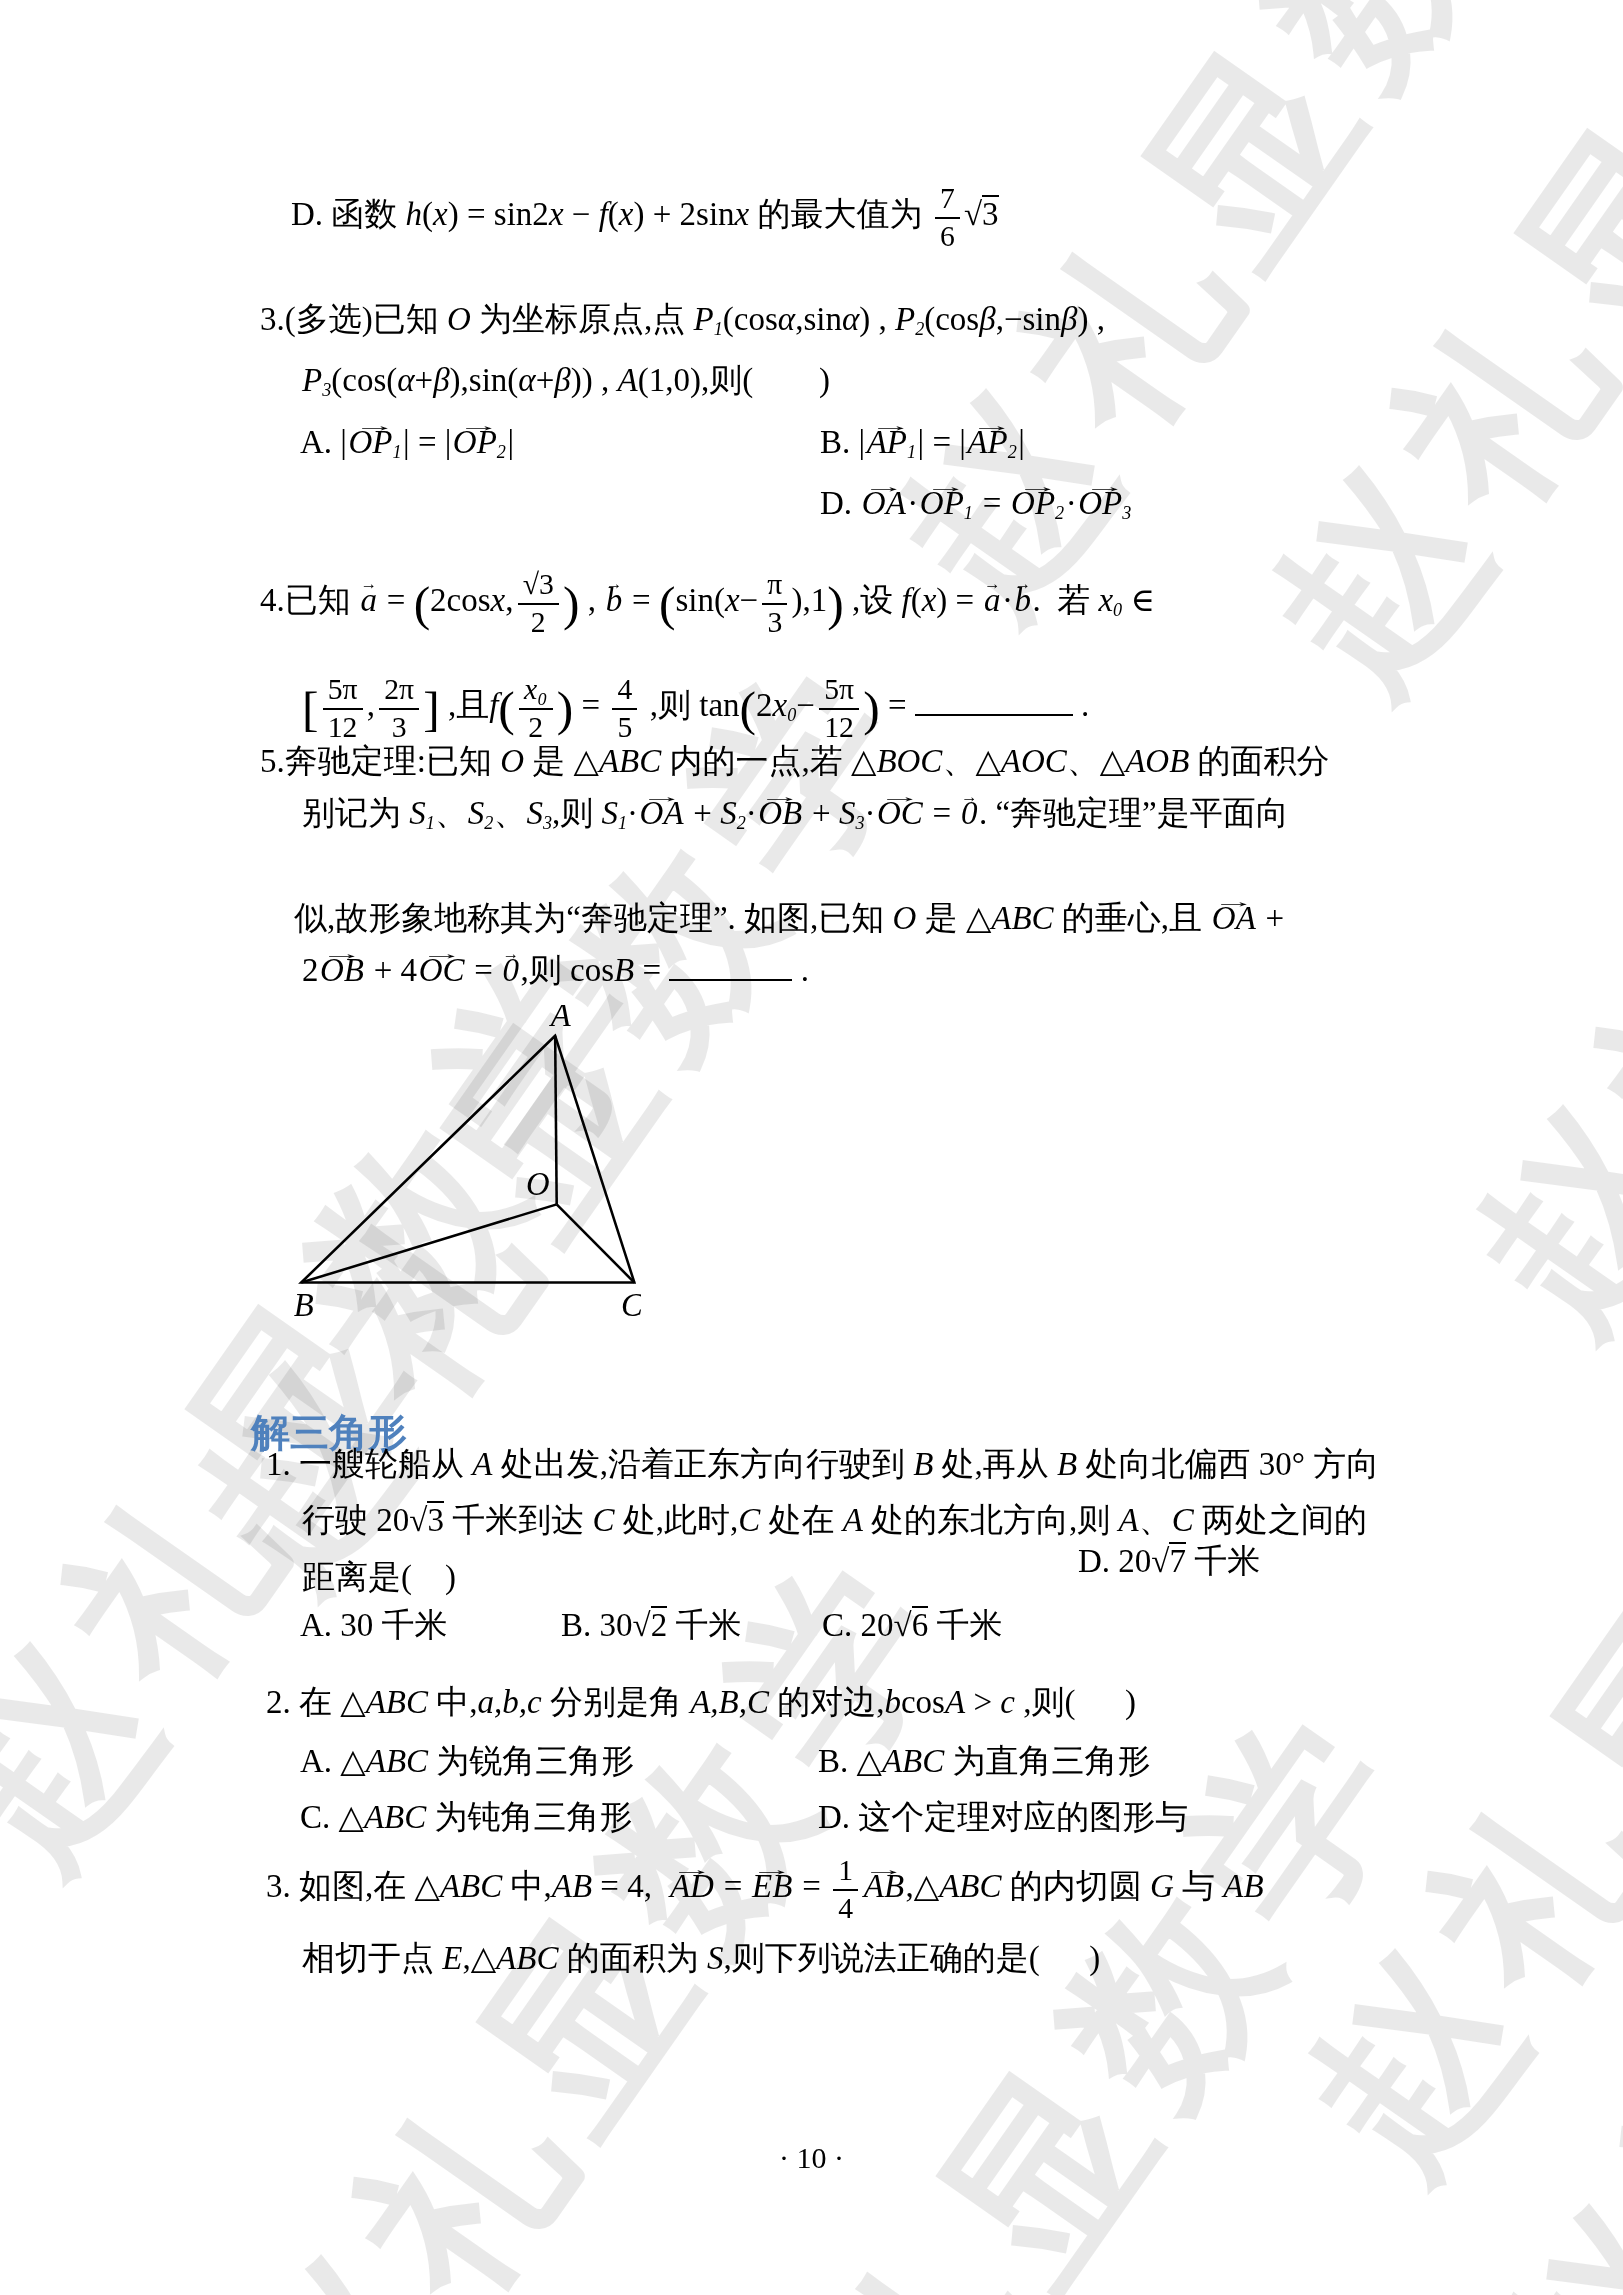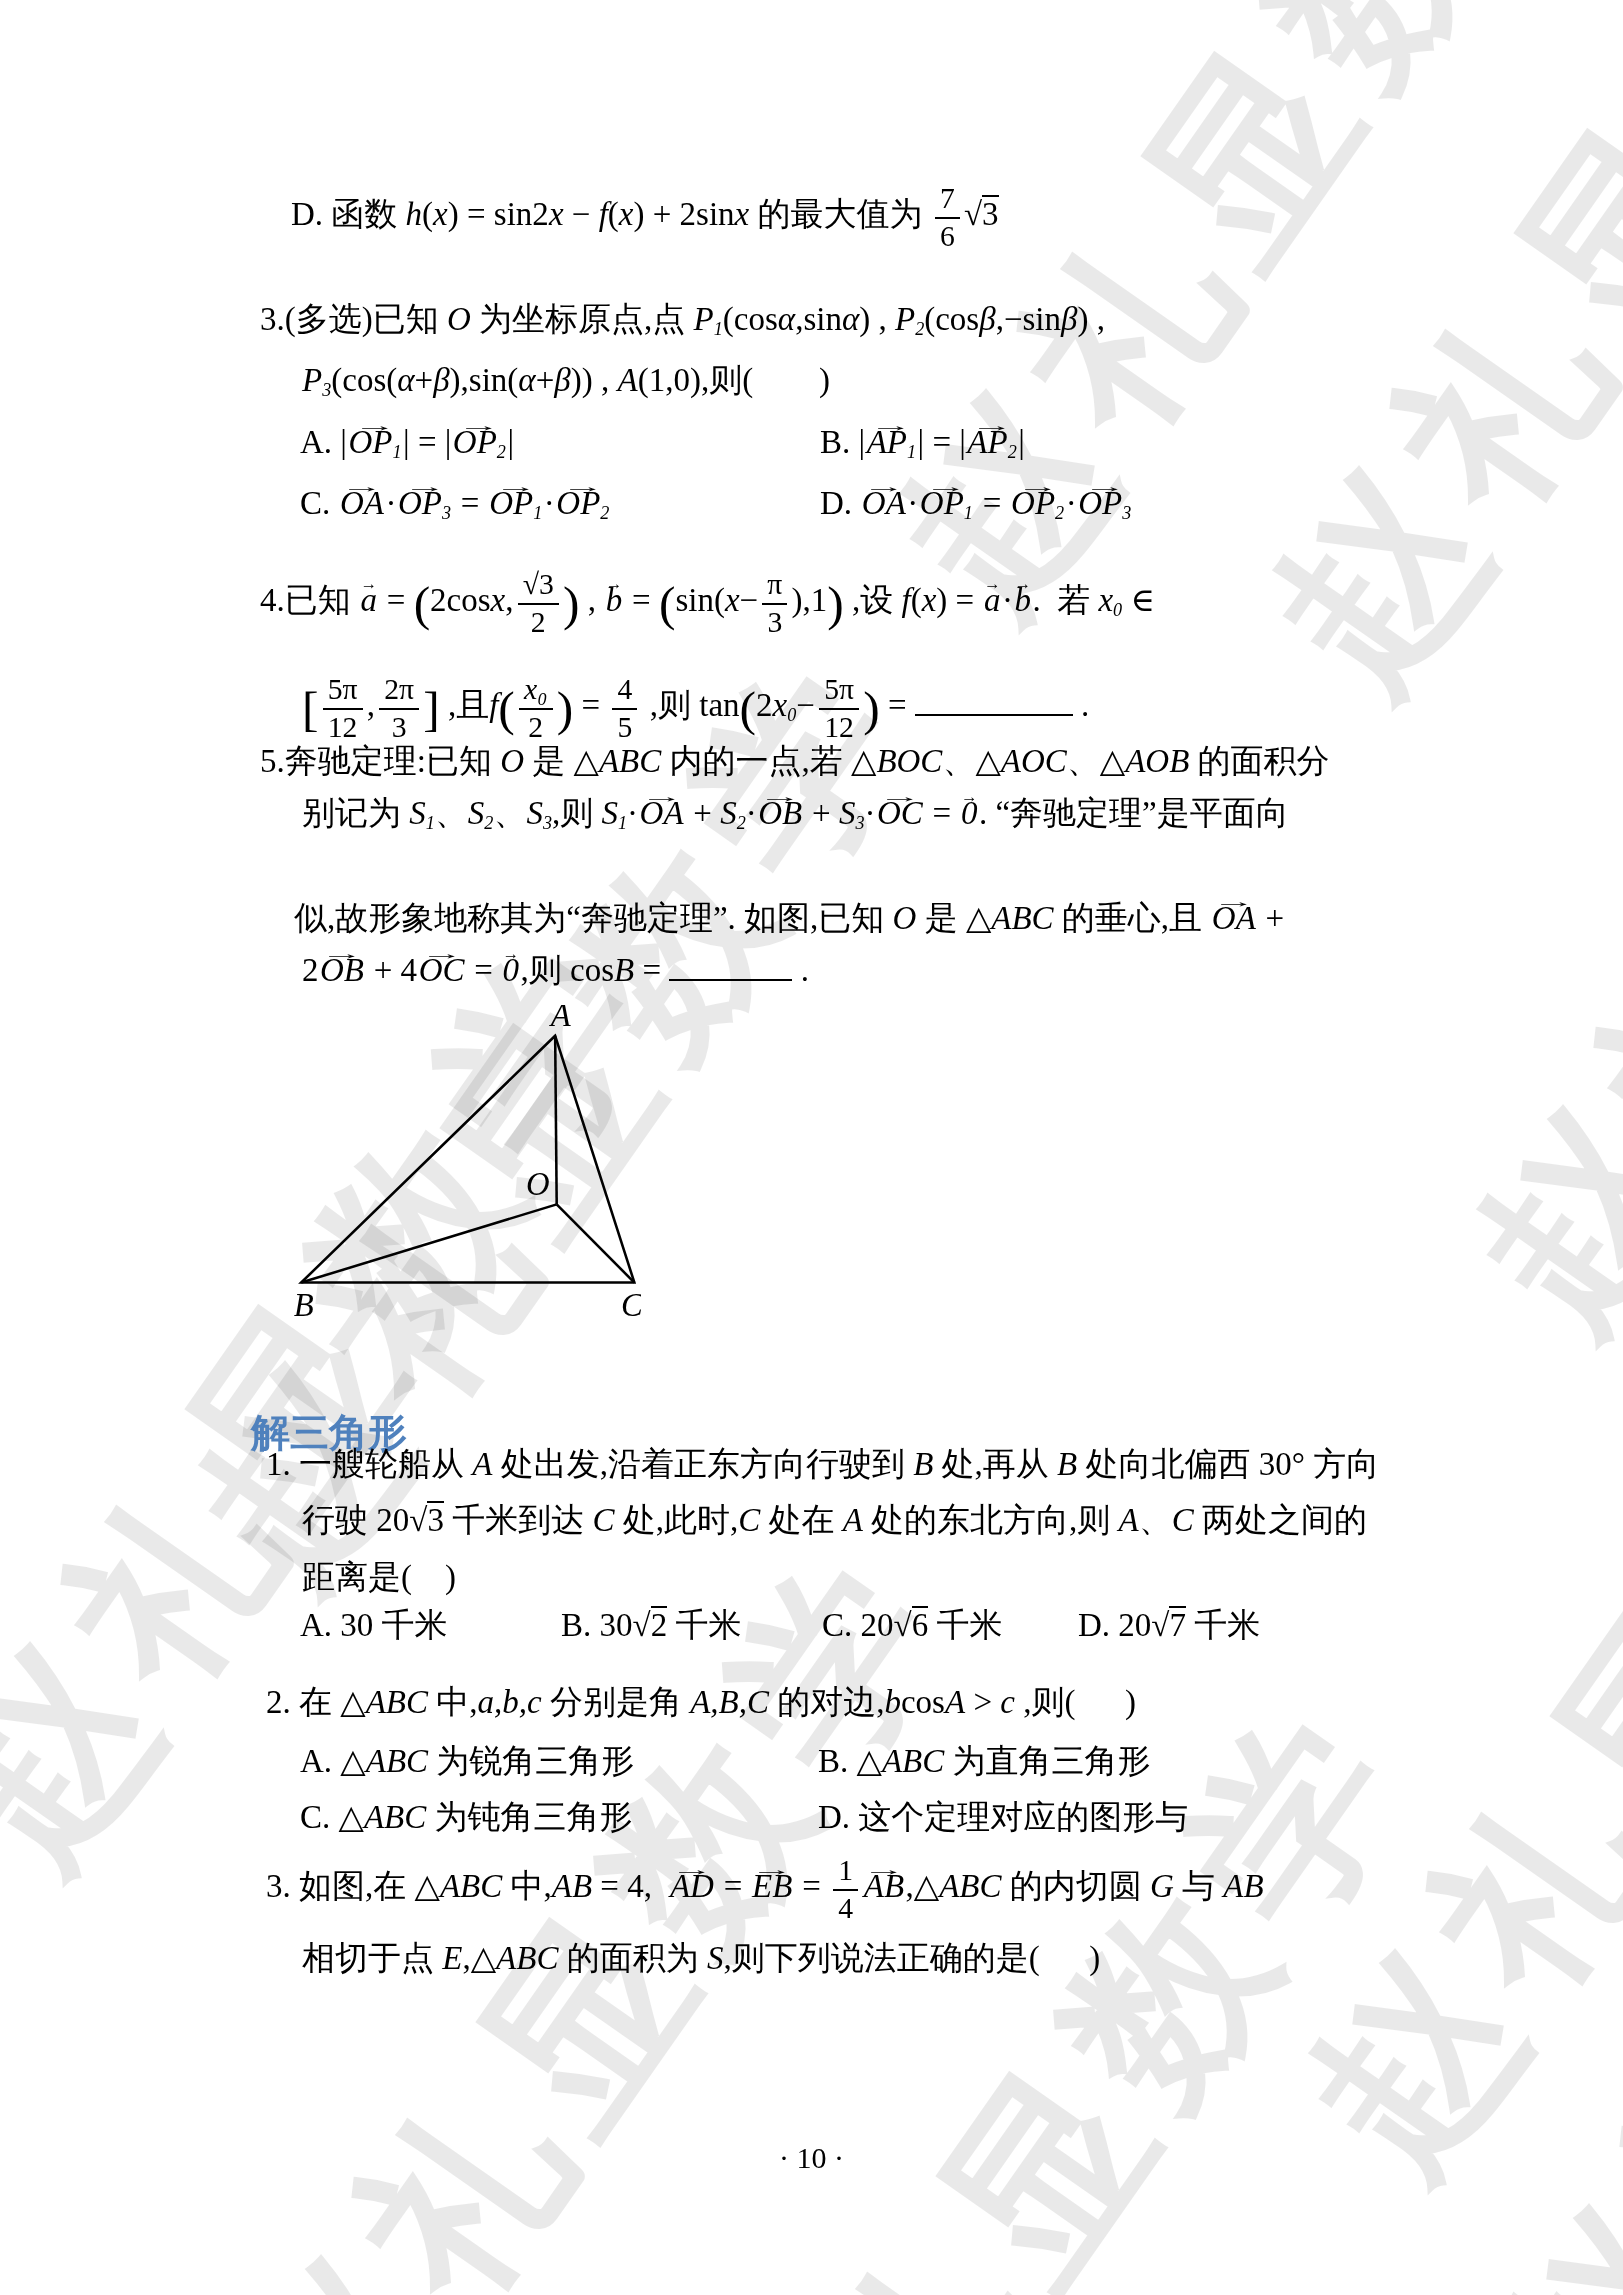--- a/index.html
+++ b/index.html
@@ -52,21 +52,20 @@
   </div>
 
   <main class="content">
 
     <div class="line" style="left:291px;top:181px"><span class="t">D. 函数 </span><span class="it">h</span><span class="t">(</span><span class="it">x</span><span class="t">) = sin2</span><span class="it">x</span><span class="t"> − </span><span class="it">f</span><span class="t">(</span><span class="it">x</span><span class="t">) + 2sin</span><span class="it">x</span><span class="t"> 的最大值为 </span><span class="frac"><span class="num">7</span><span class="den">6</span></span><span class="sqrt"><span class="rsign">√</span><span class="rbody">3</span></span></div>
 
     <div class="line" style="left:260px;top:294px"><span class="t">3.(多选)已知 </span><span class="it">O</span><span class="t"> 为坐标原点,点 </span><span class="it">P<sub>1</sub></span><span class="t">(cos</span><span class="it">α</span><span class="t">,sin</span><span class="it">α</span><span class="t">) , </span><span class="it">P<sub>2</sub></span><span class="t">(cos</span><span class="it">β</span><span class="t">,−sin</span><span class="it">β</span><span class="t">) ,</span></div>
     <div class="line" style="left:302px;top:355px"><span class="it">P<sub>3</sub></span><span class="t">(cos(</span><span class="it">α</span><span class="t">+</span><span class="it">β</span><span class="t">),sin(</span><span class="it">α</span><span class="t">+</span><span class="it">β</span><span class="t">)) , </span><span class="it">A</span><span class="t">(1,0),则(        )</span></div>
     <div class="line" style="left:300px;top:417px"><span class="t">A. |</span><span class="vec wide"><span>OP</span><sub>1</sub></span><span class="t">| = |</span><span class="vec wide"><span>OP</span><sub>2</sub></span><span class="t">|</span></div>
     <div class="line" style="left:820px;top:417px"><span class="t">B. |</span><span class="vec wide"><span>AP</span><sub>1</sub></span><span class="t">| = |</span><span class="vec wide"><span>AP</span><sub>2</sub></span><span class="t">|</span></div>
-    <div class="line" style="left:300px;top:478px"><span class="t">C. </span><span class="vec wide"><span>OA</span></span><span class="t">·</span><span class="vec wide"><span>OP</span><sub>3</sub></span><span class="t"> = </span><span class="vec wide"><span>OP</span><sub>1</sub></span><span class="t">·</span><span class="vec wide"><span>OP</span><sub>2</sub></span></div>
     <div class="line" style="left:820px;top:478px"><span class="t">D. </span><span class="vec wide"><span>OA</span></span><span class="t">·</span><span class="vec wide"><span>OP</span><sub>1</sub></span><span class="t"> = </span><span class="vec wide"><span>OP</span><sub>2</sub></span><span class="t">·</span><span class="vec wide"><span>OP</span><sub>3</sub></span></div>
 
     <div class="line" style="left:260px;top:567px"><span class="t">4.已知 </span><span class="vec"><span>a</span></span><span class="t"> = </span><span class="big">(</span><span class="t">2cos</span><span class="it">x</span><span class="t">,</span><span class="frac"><span class="num">√3</span><span class="den">2</span></span><span class="big">)</span><span class="t"> , </span><span class="vec"><span>b</span></span><span class="t"> = </span><span class="big">(</span><span class="t">sin(</span><span class="it">x</span><span class="t">−</span><span class="frac"><span class="num">π</span><span class="den">3</span></span><span class="t">),1</span><span class="big">)</span><span class="t"> ,设 </span><span class="it">f</span><span class="t">(</span><span class="it">x</span><span class="t">) = </span><span class="vec"><span>a</span></span><span class="t">·</span><span class="vec"><span>b</span></span><span class="t">.  若 </span><span class="it">x<sub>0</sub></span><span class="t"> ∈</span></div>
     <div class="line" style="left:302px;top:672px"><span class="big">[</span><span class="frac"><span class="num">5π</span><span class="den">12</span></span><span class="t">,</span><span class="frac"><span class="num">2π</span><span class="den">3</span></span><span class="big">]</span><span class="t"> ,且</span><span class="it">f</span><span class="big">(</span><span class="frac"><span class="num it">x₀</span><span class="den">2</span></span><span class="big">)</span><span class="t"> = </span><span class="frac"><span class="num">4</span><span class="den">5</span></span><span class="t"> ,则 tan</span><span class="big">(</span><span class="t">2</span><span class="it">x<sub>0</sub></span><span class="t">−</span><span class="frac"><span class="num">5π</span><span class="den">12</span></span><span class="big">)</span><span class="t"> = </span><span class="blank" style="width: 158px;"></span><span class="t"> .</span></div>
 
     <div class="line" style="left:260px;top:736px"><span class="t">5.奔驰定理:已知 </span><span class="it">O</span><span class="t"> 是 △</span><span class="it">ABC</span><span class="t"> 内的一点,若 △</span><span class="it">BOC</span><span class="t">、△</span><span class="it">AOC</span><span class="t">、△</span><span class="it">AOB</span><span class="t"> 的面积分</span></div>
     <div class="line" style="left:302px;top:788px"><span class="t">别记为 </span><span class="it">S<sub>1</sub></span><span class="t">、</span><span class="it">S<sub>2</sub></span><span class="t">、</span><span class="it">S<sub>3</sub></span><span class="t">,则 </span><span class="it">S<sub>1</sub></span><span class="t">·</span><span class="vec wide"><span>OA</span></span><span class="t"> + </span><span class="it">S<sub>2</sub></span><span class="t">·</span><span class="vec wide"><span>OB</span></span><span class="t"> + </span><span class="it">S<sub>3</sub></span><span class="t">·</span><span class="vec wide"><span>OC</span></span><span class="t"> = </span><span class="vec"><span>0</span></span><span class="t">. “奔驰定理”是平面向</span></div>
     <div class="line" style="left:294px;top:893px"><span class="t">似,故形象地称其为“奔驰定理”. 如图,已知 </span><span class="it">O</span><span class="t"> 是 △</span><span class="it">ABC</span><span class="t"> 的垂心,且 </span><span class="vec wide"><span>OA</span></span><span class="t"> +</span></div>
     <div class="line" style="left:302px;top:945px"><span class="t">2</span><span class="vec wide"><span>OB</span></span><span class="t"> + 4</span><span class="vec wide"><span>OC</span></span><span class="t"> = </span><span class="vec"><span>0</span></span><span class="t">,则 cos</span><span class="it">B</span><span class="t"> = </span><span class="blank" style="width: 123px;"></span><span class="t"> .</span></div>
 
@@ -84,21 +83,21 @@
     </svg>
 
     <h2 class="section-title" style="left: 251px; top: 1375px; color: rgb(79, 129, 189);">解三角形</h2>
 
     <div class="line" style="left:266px;top:1439px"><span class="t">1. 一艘轮船从 </span><span class="it">A</span><span class="t"> 处出发,沿着正东方向行驶到 </span><span class="it">B</span><span class="t"> 处,再从 </span><span class="it">B</span><span class="t"> 处向北偏西 30° 方向</span></div>
     <div class="line" style="left:302px;top:1495px"><span class="t">行驶 20</span><span class="sqrt"><span class="rsign">√</span><span class="rbody">3</span></span><span class="t"> 千米到达 </span><span class="it">C</span><span class="t"> 处,此时,</span><span class="it">C</span><span class="t"> 处在 </span><span class="it">A</span><span class="t"> 处的东北方向,则 </span><span class="it">A</span><span class="t">、</span><span class="it">C</span><span class="t"> 两处之间的</span></div>
     <div class="line" style="left:302px;top:1552px"><span class="t">距离是(    )</span></div>
     <div class="line" style="left:300px;top:1600px"><span class="t">A. 30 千米</span></div>
     <div class="line" style="left:561px;top:1600px"><span class="t">B. 30</span><span class="sqrt"><span class="rsign">√</span><span class="rbody">2</span></span><span class="t"> 千米</span></div>
     <div class="line" style="left:822px;top:1600px"><span class="t">C. 20</span><span class="sqrt"><span class="rsign">√</span><span class="rbody">6</span></span><span class="t"> 千米</span></div>
-    <div class="line" style="left:1078px;top:1600px"><span class="t">D. 20</span><span class="sqrt"><span class="rsign">√</span><span class="rbody">7</span></span><span class="t"> 千米</span></div>
+    <div class="line" style="left:1078px;top:1536px"><span class="t">D. 20</span><span class="sqrt"><span class="rsign">√</span><span class="rbody">7</span></span><span class="t"> 千米</span></div>
 
     <div class="line" style="left:266px;top:1677px"><span class="t">2. 在 △</span><span class="it">ABC</span><span class="t"> 中,</span><span class="it">a,b,c</span><span class="t"> 分别是角 </span><span class="it">A,B,C</span><span class="t"> 的对边,</span><span class="it">b</span><span class="t">cos</span><span class="it">A</span><span class="t"> &gt; </span><span class="it">c</span><span class="t"> ,则(      )</span></div>
     <div class="line" style="left:300px;top:1736px"><span class="t">A. △</span><span class="it">ABC</span><span class="t"> 为锐角三角形</span></div>
     <div class="line" style="left:818px;top:1736px"><span class="t">B. △</span><span class="it">ABC</span><span class="t"> 为直角三角形</span></div>
     <div class="line" style="left:300px;top:1792px"><span class="t">C. △</span><span class="it">ABC</span><span class="t"> 为钝角三角形</span></div>
     <div class="line" style="left:818px;top:1792px"><span class="t">D. 这个定理对应的图形与</span></div>
 
     <div class="line" style="left:266px;top:1853px"><span class="t">3. 如图,在 △</span><span class="it">ABC</span><span class="t"> 中,</span><span class="it">AB</span><span class="t"> = 4,  </span><span class="vec wide"><span>AD</span></span><span class="t"> = </span><span class="vec wide"><span>EB</span></span><span class="t"> = </span><span class="frac"><span class="num">1</span><span class="den">4</span></span><span class="vec wide"><span>AB</span></span><span class="t">,△</span><span class="it">ABC</span><span class="t"> 的内切圆 </span><span class="it">G</span><span class="t"> 与 </span><span class="it">AB</span></div>
     <div class="line" style="left:302px;top:1933px"><span class="t">相切于点 </span><span class="it">E</span><span class="t">,△</span><span class="it">ABC</span><span class="t"> 的面积为 </span><span class="it">S</span><span class="t">,则下列说法正确的是(      )</span></div>
 

